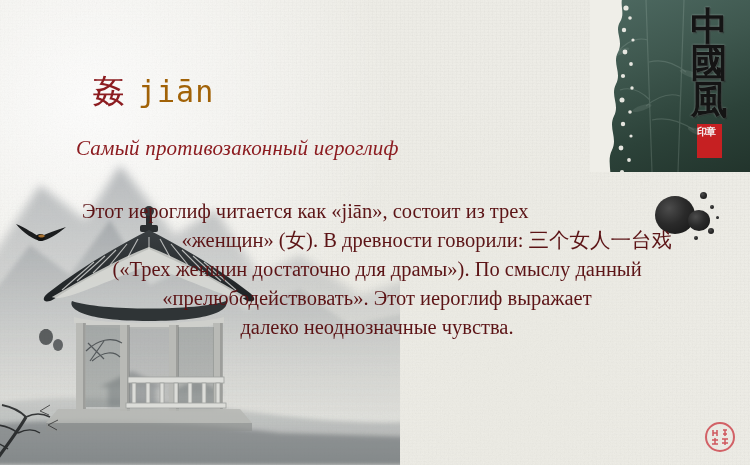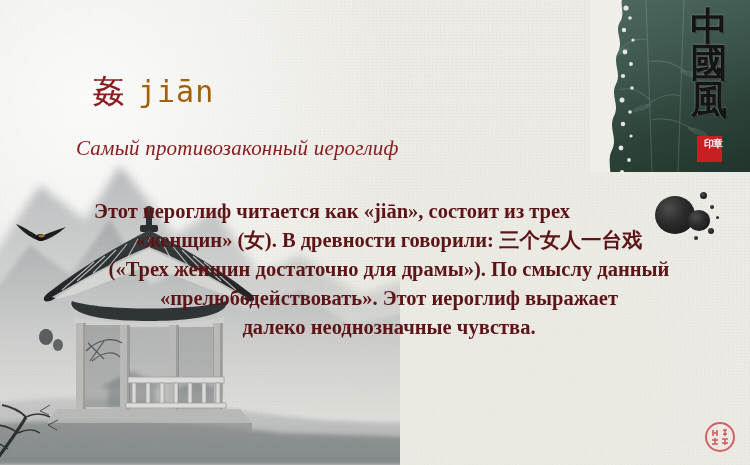--- a/index.html
+++ b/index.html
@@ -77,31 +77,31 @@
     line-height: 0.98;
     letter-spacing: 0;
     text-shadow:
       0 0 2px rgba(255,255,255,0.45),
       1px 1px 1px rgba(0,0,0,0.5);
   }
   .cn-wind span { display: block; transform: scaleY(1.06); }
 
   .seal-small {
     position: absolute;
-    top: 136px;
+    top: 124px;
     right: 28px;
     width: 25px;
-    height: 26px;
+    height: 34px;
     background: #cf1f22;
     color: #ffffff;
     font-family: "DejaVu Serif", "Liberation Serif", serif;
     font-size: 10px;
     line-height: 11px;
     font-weight: 700;
-    text-align: right;
+    text-align: left;
     padding-top: 2px;
     box-sizing: border-box;
     letter-spacing: -1px;
     opacity: 0.95;
   }
 
   
   .ink-blob {
     position: absolute;
     border-radius: 50%;
@@ -164,33 +164,32 @@
     left: 76px;
     top: 136px;
     font-family: "Liberation Serif", serif;
     font-style: italic;
     font-size: 21px;
     color: #8c1c20;
     letter-spacing: 0.2px;
   }
   .body-text {
     position: absolute;
-    left: 94px;
+    left: 82px;
     top: 197px;
     width: 590px;
     text-align: center;
     font-family: "Liberation Serif", serif;
     font-size: 20.5px;
     line-height: 29px;
     color: #5c1416;
-    font-weight: bold;
   }
   .body-text .ln { display: block; white-space: nowrap; }
   .body-text .ln.l1 { text-align: left; }
-  .body-text .ln.l2 { text-align: center; }
+  .body-text .ln.l2 { text-align: right; }
   .body-text .ln.l3 { text-align: center; }
 </style>
 </head>
 <body>
 
 <div id="slide">
 
   <div class="paper"></div>
   <svg class="paper-noise" width="750" height="465">
     <defs>

